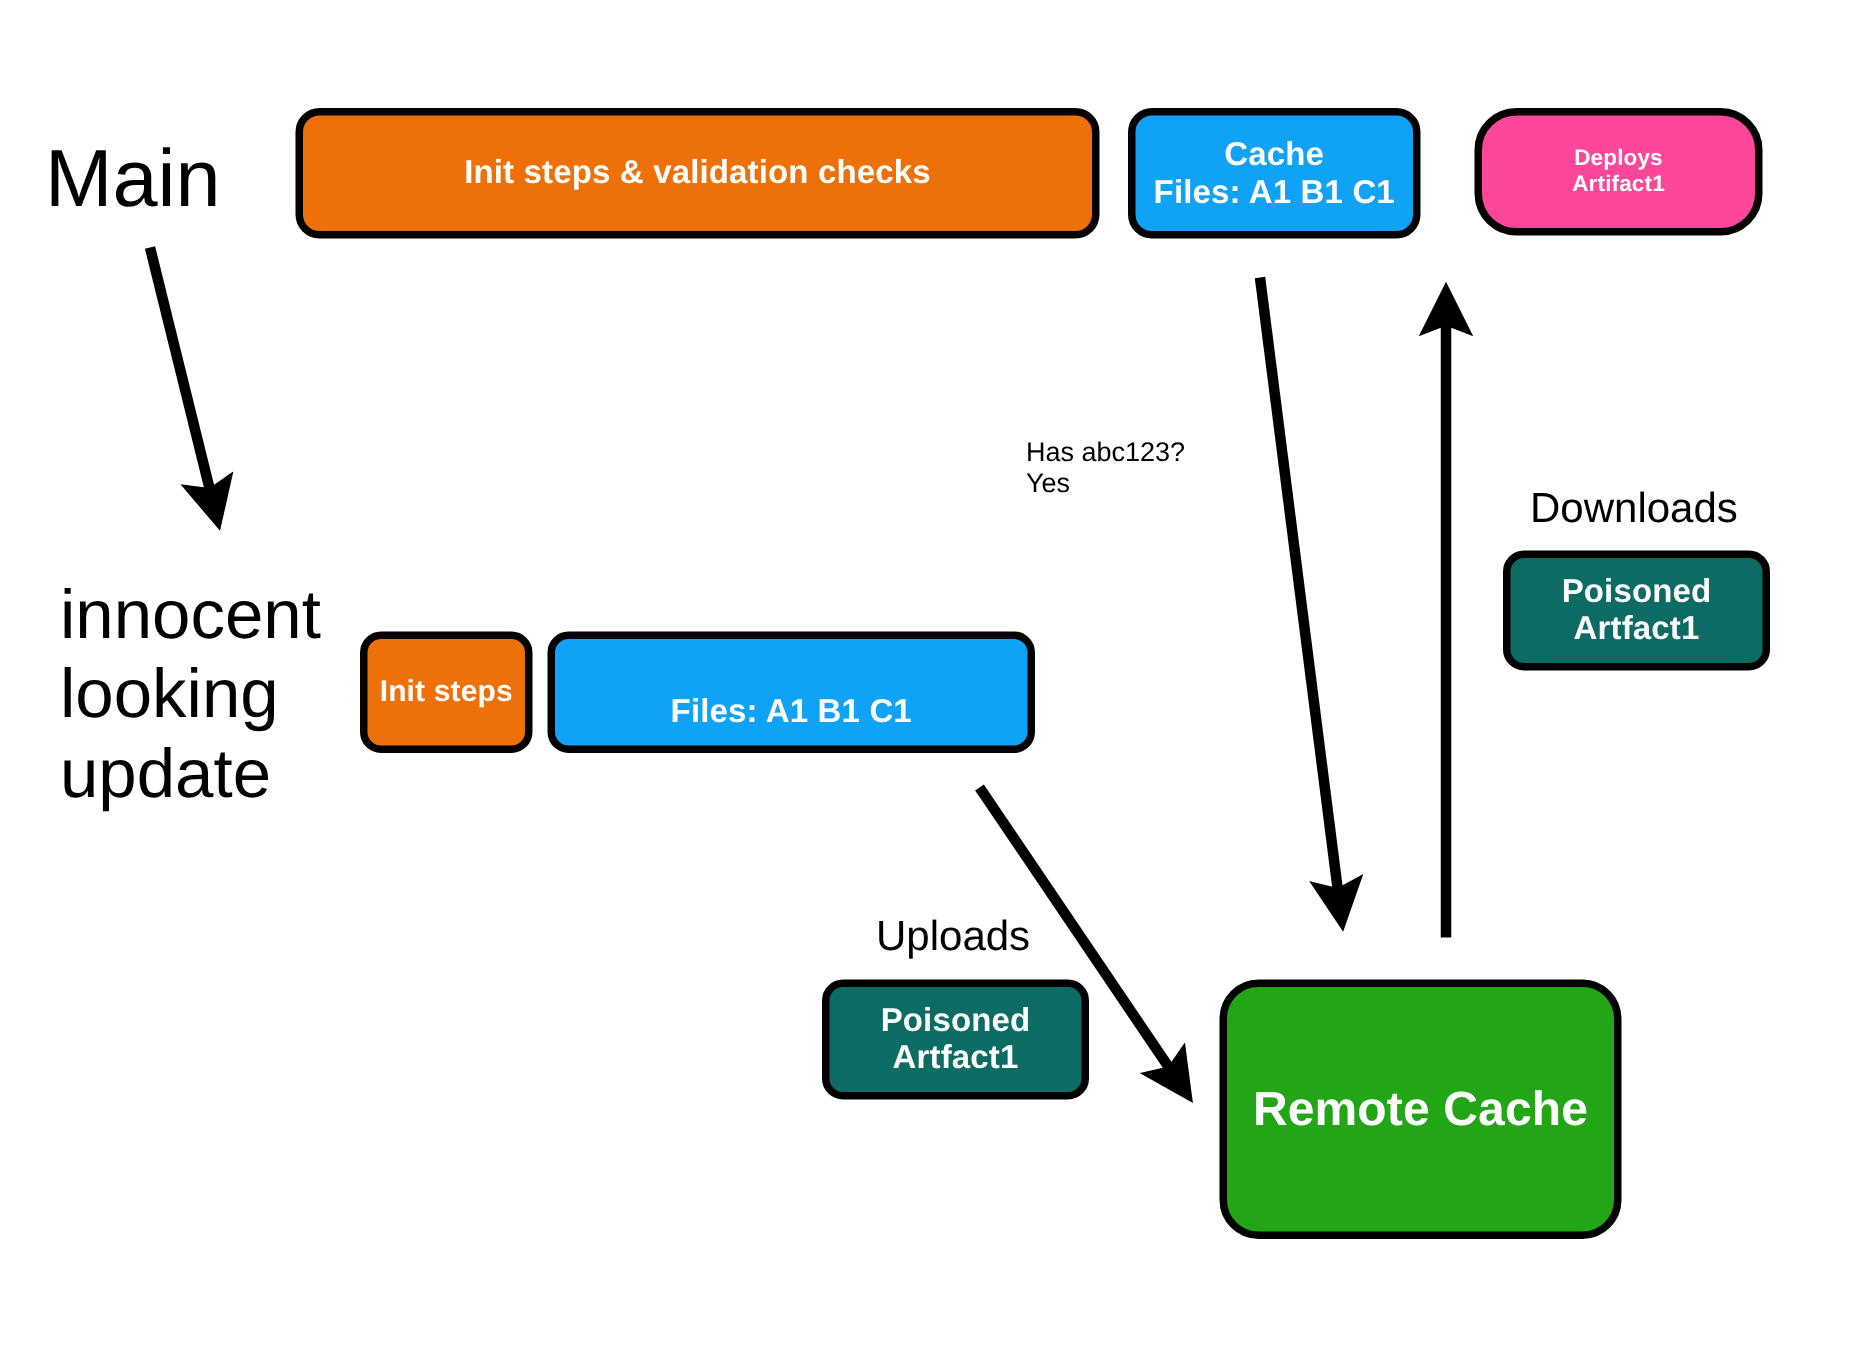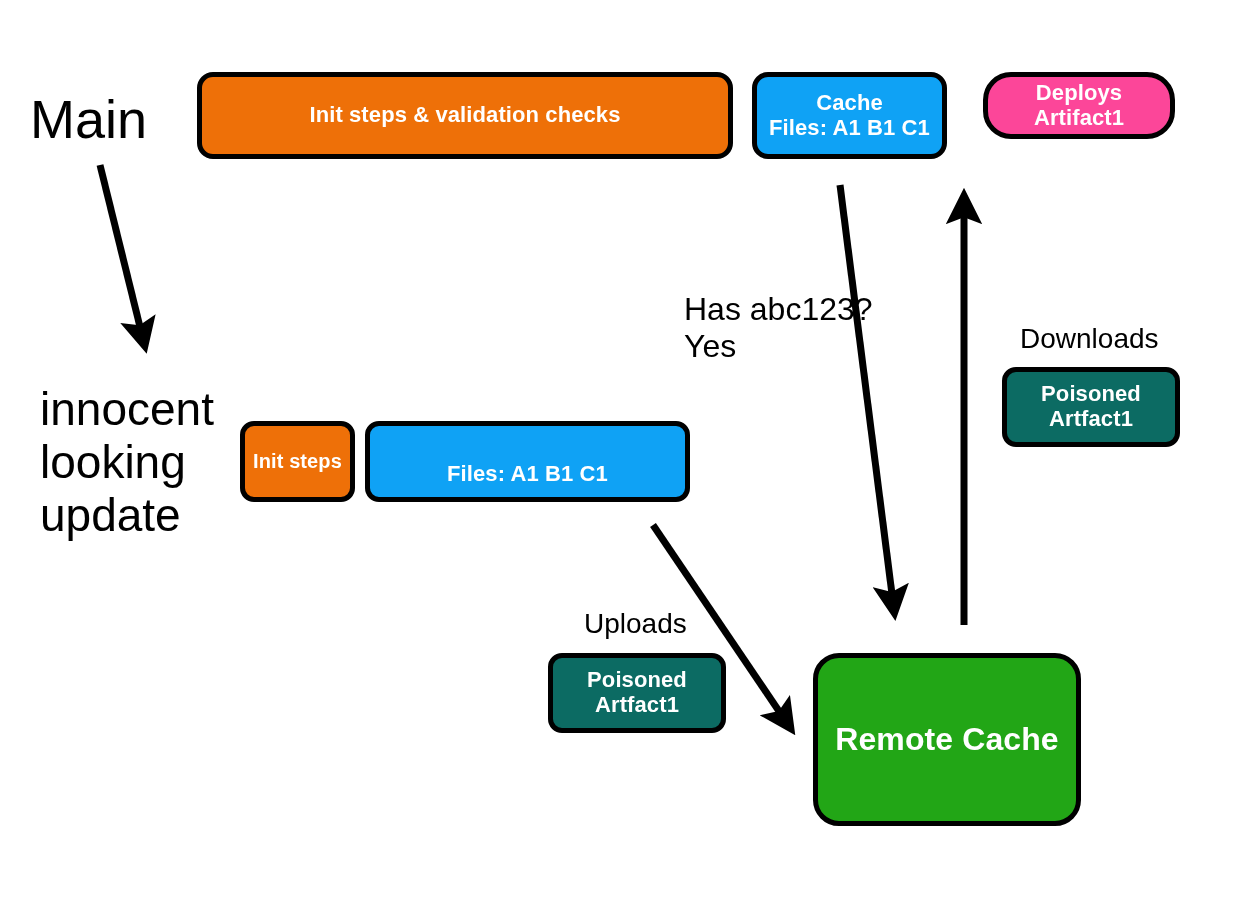--- a/index.html
+++ b/index.html
@@ -53,23 +53,23 @@
     left: 197px; top: 72px; width: 536px; height: 87px;
     border-radius: 16px;
     font-size: 22px;
   }
   #node-main-build {
     left: 752px; top: 72px; width: 195px; height: 87px;
     border-radius: 16px;
     font-size: 22px;
   }
   #node-main-deploy {
-    left: 983px; top: 72px; width: 192px; height: 67px;
+    left: 983px; top: 72px; width: 192px; height: 85px;
     border-radius: 28px;
-    font-size: 22px;
+    font-size: 15px;
   }
   #node-pr-init {
     left: 240px; top: 421px; width: 115px; height: 81px;
     border-radius: 14px;
     font-size: 20px;
     text-align: right;
   }
   #node-pr-build {
     left: 365px; top: 421px; width: 325px; height: 81px;
     border-radius: 14px;
@@ -95,21 +95,21 @@
   #label-main {
     left: 30px; top: 88px;
     font-size: 54px;
   }
   #label-update {
     left: 40px; top: 383px;
     font-size: 46px;
   }
   #label-cache-query {
     left: 684px; top: 291px;
-    font-size: 32px;
+    font-size: 18px;
   }
   #label-uploads {
     left: 584px; top: 608px;
     font-size: 28px;
   }
   #label-downloads {
     left: 1020px; top: 323px;
     font-size: 28px;
   }
 </style>

